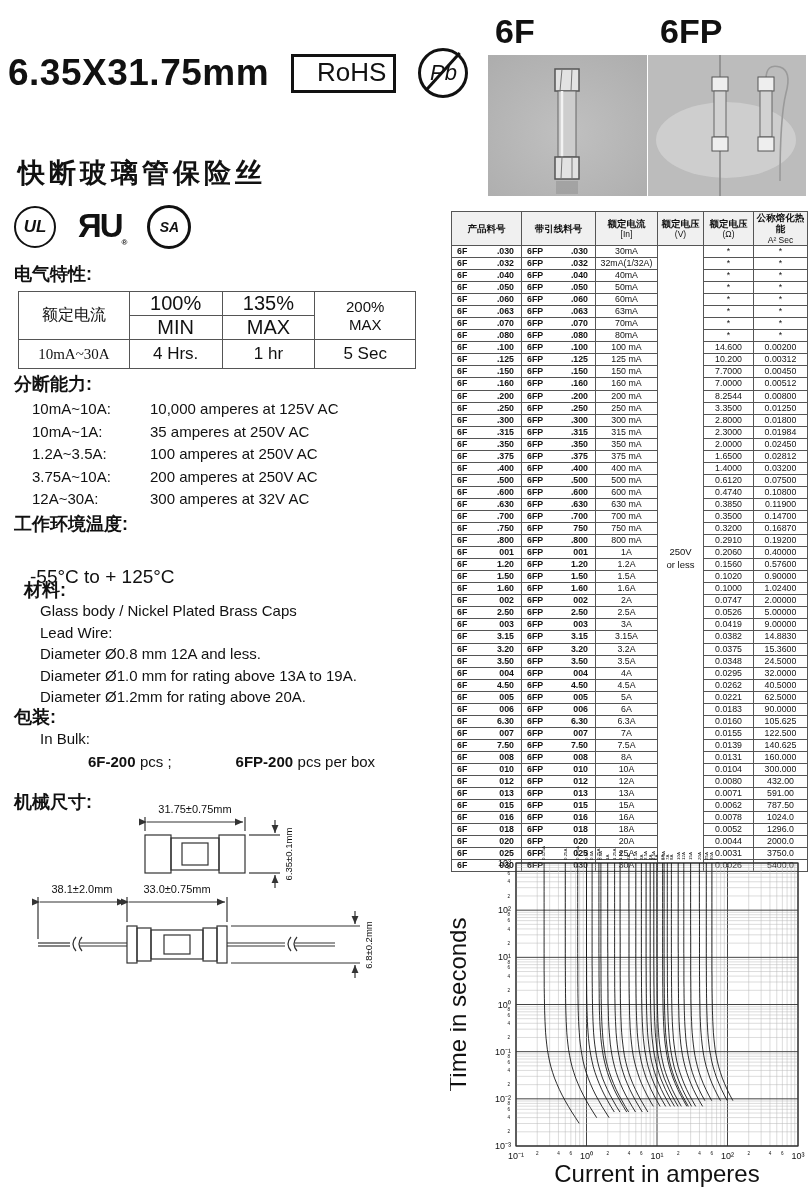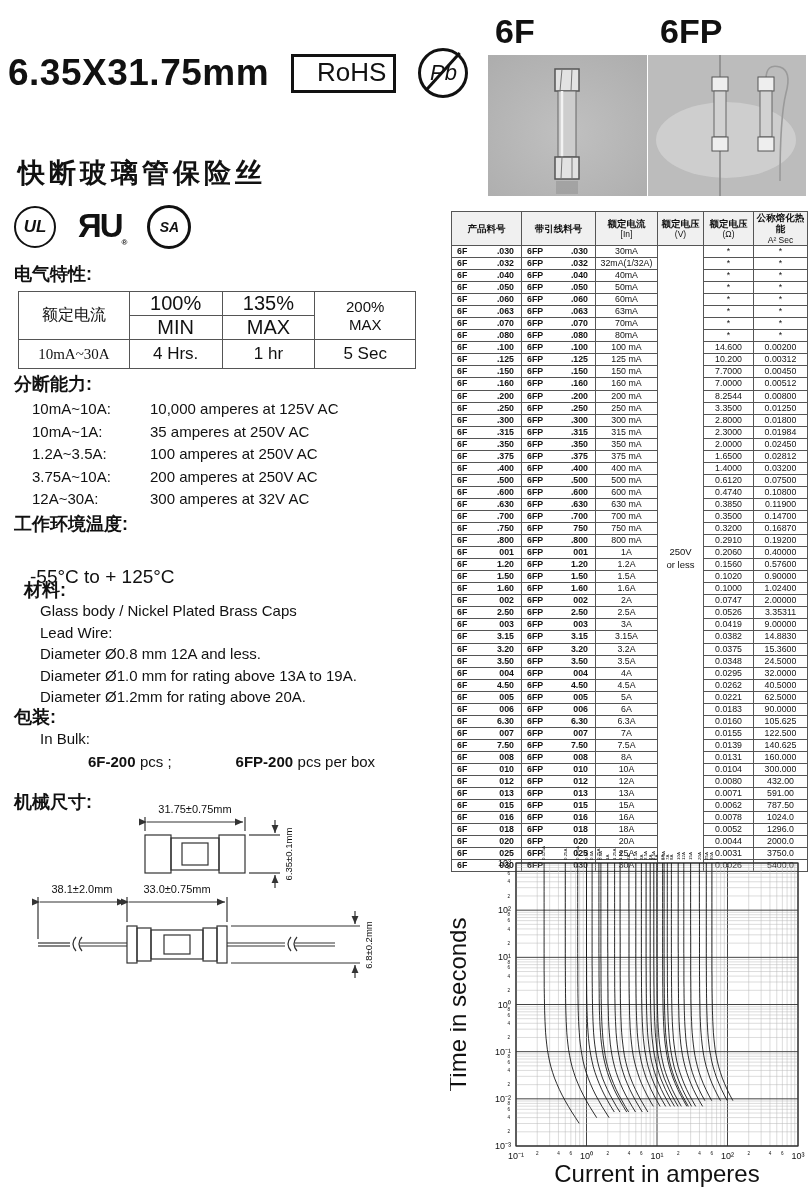--- a/index.html
+++ b/index.html
@@ -657,21 +657,21 @@
         <td class="part">
           <span class="pfx">6F</span>
           <span class="sfx">2.50</span>
         </td>
         <td class="part">
           <span class="pfx">6FP</span>
           <span class="sfx">2.50</span>
         </td>
         <td>2.5A</td>
         <td>0.0526</td>
-        <td>3.35311</td>
+        <td>5.00000</td>
       </tr>
       <tr>
         <td class="part">
           <span class="pfx">6F</span>
           <span class="sfx">003</span>
         </td>
         <td class="part">
           <span class="pfx">6FP</span>
           <span class="sfx">003</span>
         </td>

